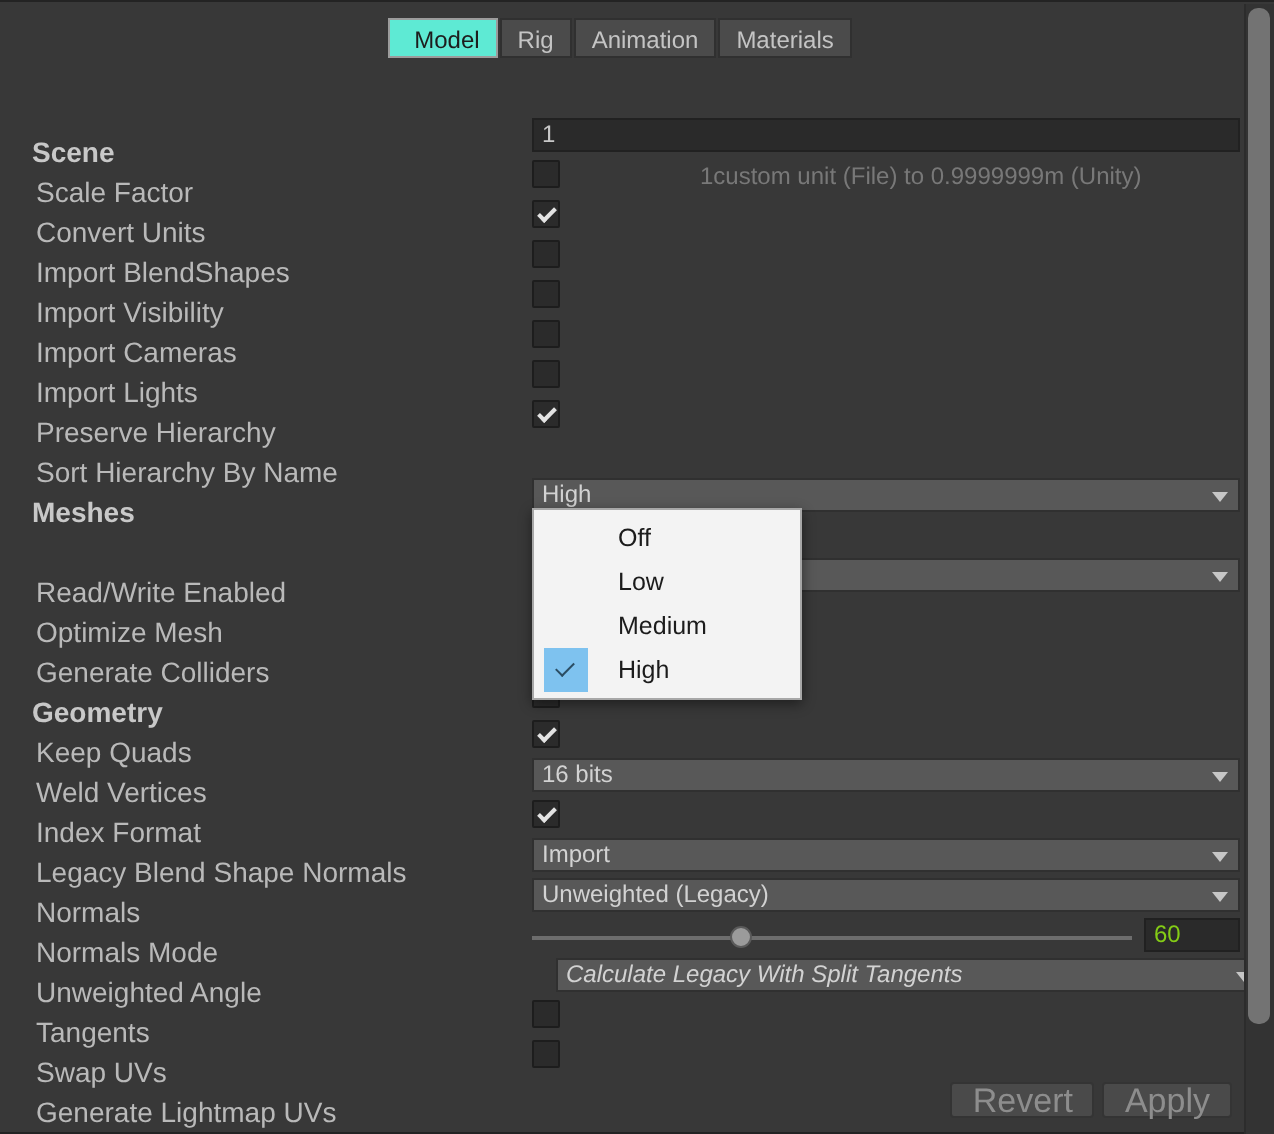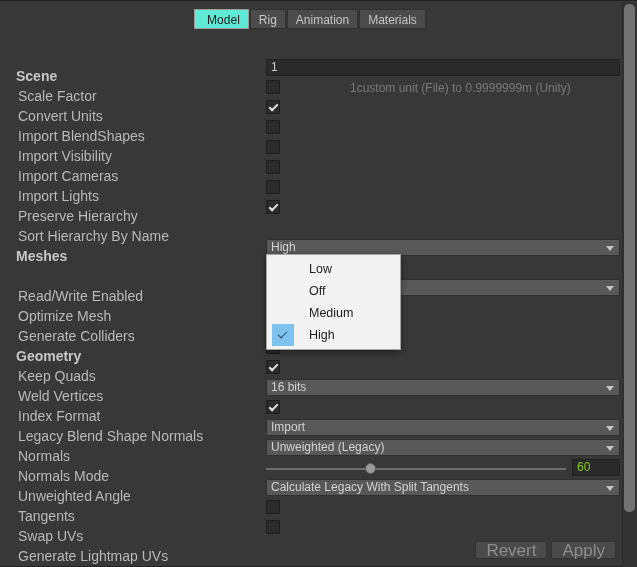--- a/index.html
+++ b/index.html
@@ -369,35 +369,35 @@
         <div class="ddl" style="left: 266px; width: 354px;"><span>Unweighted (Legacy)</span><span class="arrow"></span></div>
       </div>
       <div class="row" style="top: 457px;">
         <div class="lbl">Unweighted Angle</div>
         <div class="slider-track"></div>
         <div class="slider-knob" style="left: 365px;"></div>
         <div class="slider-num">60</div>
       </div>
       <div class="row" style="top: 477px;">
         <div class="lbl">Tangents</div>
-        <div class="ddl" style="left: 266px; width: 354px;"><span>Calculate Legacy With Split Tangents</span><span class="arrow"></span></div>
+        <div class="ddl" style="left: 278px; width: 354px; font-style: italic;"><span>Calculate Legacy With Split Tangents</span><span class="arrow"></span></div>
       </div>
       <div class="row" style="top: 497px;">
         <div class="lbl">Swap UVs</div>
         <div class="cbx" style="left: 266px;"></div>
       </div>
       <div class="row" style="top: 517px; text-align: right;">
         <div class="lbl">Generate Lightmap UVs</div>
         <div class="cbx" style="left: 266px;"></div>
       </div>
     </div>
 
   <div class="popup" id="popup">
+      <div class="popup-item"><span class="chk"></span><span>Off</span></div>
       <div class="popup-item"><span class="chk"></span><span>Low</span></div>
-      <div class="popup-item"><span class="chk"></span><span>Off</span></div>
       <div class="popup-item"><span class="chk"></span><span>Medium</span></div>
       <div class="popup-item sel"><span class="chk"></span><span>High</span></div>
     </div>
 
   <div class="btnbar">
     <div class="btn">Revert</div>
     <div class="btn">Apply</div>
   </div>
 
   <div class="scroll-gutter">

